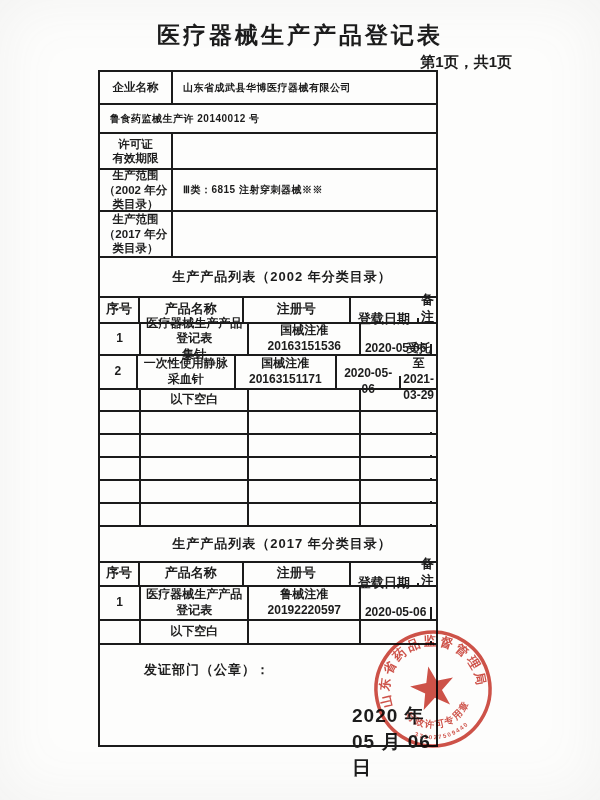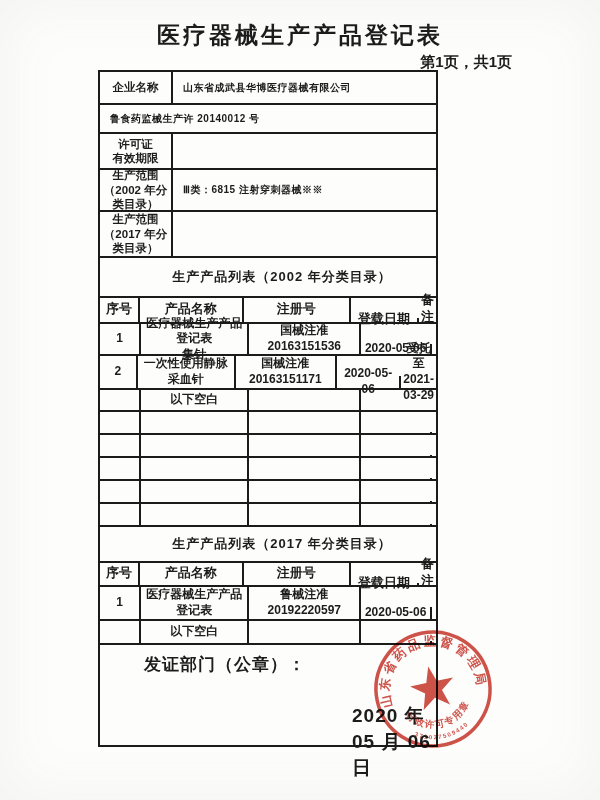--- a/index.html
+++ b/index.html
@@ -74,22 +74,22 @@
   }
   .c0 { width: 42px; }
   .c1 { width: 110px; }
   .c2 { width: 114px; }
   .c3 { width: 72px; margin-top: 20px; }
   .c4 { flex: 1; border-right: none; }
   .p-head .pc { font-size: 13px; font-family: Liberation Mono, monospace; }
   
   .footer-cell { position: relative; height: 100px; }
   .issuing-label {
-    position: absolute; left: 44px; top: 8px;
-    font-size: 17px; font-weight: bold;
+    position: absolute; left: 44px; top: 16px;
+    font-size: 13px; font-weight: bold;
     letter-spacing: 1px;
   }
   .issue-date {
     position: absolute; left: 252px; top: 58px;
     font-size: 19px; font-weight: bold;
     letter-spacing: 1px;
   }
   
   .seal {
     position: absolute;

